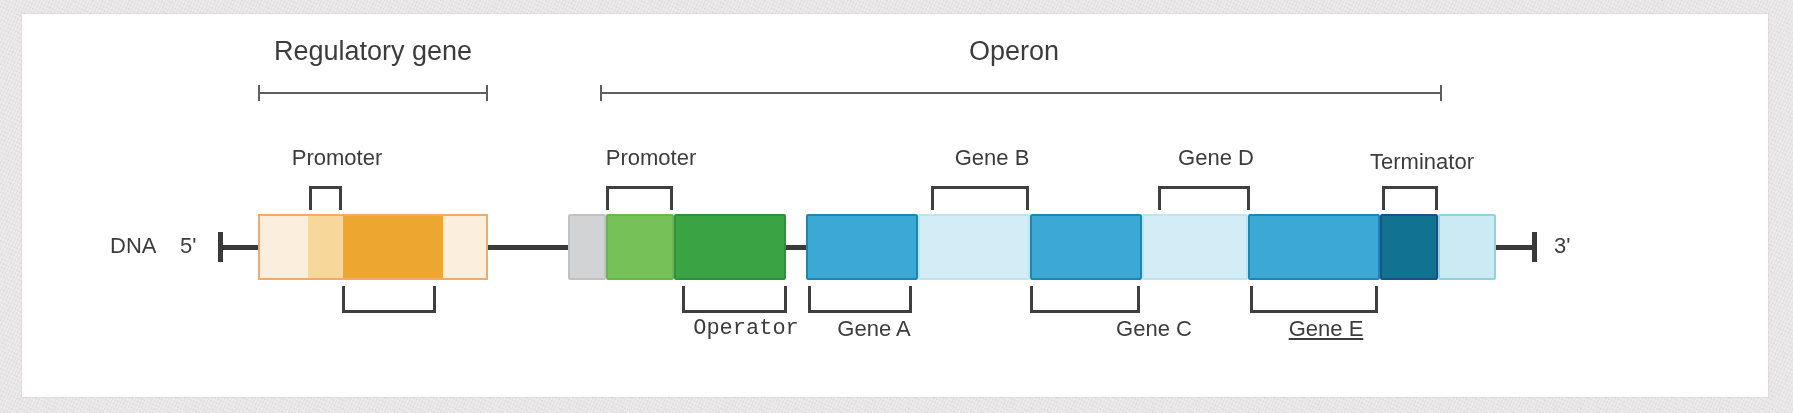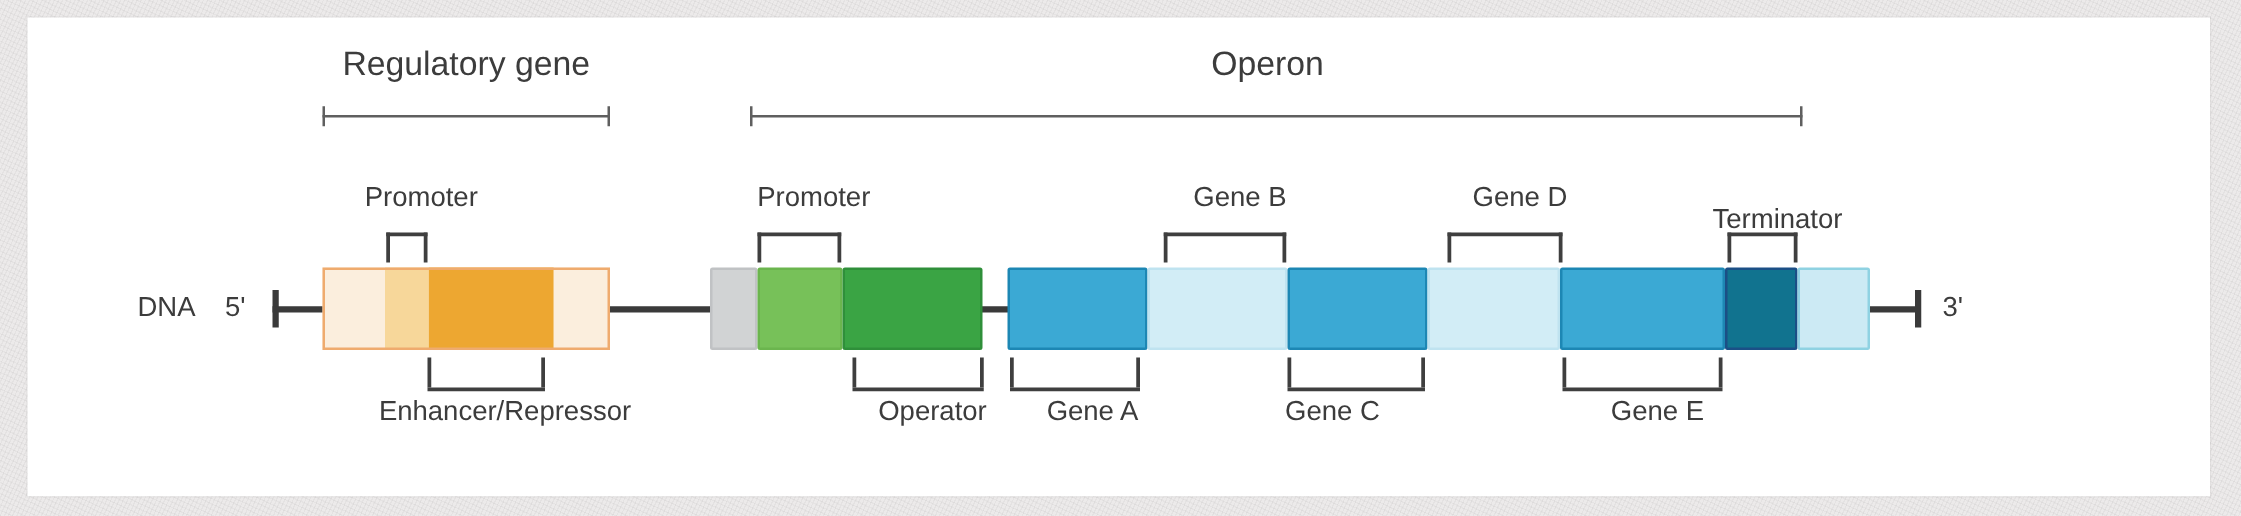--- a/index.html
+++ b/index.html
@@ -72,21 +72,21 @@
         <div class="vline-d" style="left: 584px; top: 172px; height: 24px;"></div>
         <div class="vline-d" style="left: 648px; top: 172px; height: 24px;"></div>
         <div class="txt t-lbl" style="left: 958px; top: 131px; transform: translateX(-50%); text-align: right;">Gene B</div>
         <div class="hline-d" style="left: 909px; top: 172px; width: 98px;"></div>
         <div class="vline-d" style="left: 909px; top: 172px; height: 24px;"></div>
         <div class="vline-d" style="left: 1004px; top: 172px; height: 24px;"></div>
         <div class="txt t-lbl" style="left: 1182px; top: 131px; transform: translateX(-50%);">Gene D</div>
         <div class="hline-d" style="left: 1136px; top: 172px; width: 92px;"></div>
         <div class="vline-d" style="left: 1136px; top: 172px; height: 24px;"></div>
         <div class="vline-d" style="left: 1225px; top: 172px; height: 24px;"></div>
-        <div class="txt t-lbl" style="left: 1388px; top: 148px; transform: translateX(-50%);">Terminator</div>
+        <div class="txt t-lbl" style="left: 1388px; top: 135px; transform: translateX(-50%);">Terminator</div>
         <div class="hline-d" style="left: 1360px; top: 172px; width: 56px;"></div>
         <div class="vline-d" style="left: 1360px; top: 172px; height: 24px;"></div>
         <div class="vline-d" style="left: 1413px; top: 172px; height: 24px;"></div>
         <div class="cap" style="left: 196px; top: 218px;"></div>
         <div class="bb" style="left: 196px; top: 231px; width: 42px;"></div>
         <div class="bb" style="left: 464px; top: 231px; width: 84px;"></div>
         <div class="bb" style="left: 762px; top: 231px; width: 24px;"></div>
         <div class="bb" style="left: 1472px; top: 231px; width: 42px;"></div>
         <div class="cap" style="left: 1510px; top: 218px;"></div>
         <div class="txt t-dna" style="left: 88px; top: 219px;">DNA</div>
@@ -103,32 +103,31 @@
         <div class="seg" style="left: 784px; top: 200px; width: 112px; height: 66px; background: rgb(59, 169, 212); border: 2px solid rgb(29, 135, 180); border-radius: 2px;"></div>
         <div class="seg" style="left: 896px; top: 200px; width: 112px; height: 66px; background: rgb(210, 237, 246); border: 2px solid rgb(191, 227, 240); border-radius: 2px;"></div>
         <div class="seg" style="left: 1008px; top: 200px; width: 112px; height: 66px; background: rgb(59, 169, 212); border: 2px solid rgb(29, 135, 180); border-radius: 2px;"></div>
         <div class="seg" style="left: 1120px; top: 200px; width: 106px; height: 66px; background: rgb(210, 237, 246); border: 2px solid rgb(191, 227, 240); border-radius: 2px;"></div>
         <div class="seg" style="left: 1226px; top: 200px; width: 132px; height: 66px; background: rgb(59, 169, 212); border: 2px solid rgb(29, 135, 180); border-radius: 2px;"></div>
         <div class="seg" style="left: 1358px; top: 200px; width: 58px; height: 66px; background: rgb(17, 115, 143); border: 2px solid rgb(27, 79, 134); border-radius: 2px;"></div>
         <div class="seg" style="left: 1416px; top: 200px; width: 58px; height: 66px; background: rgb(204, 234, 244); border: 2px solid rgb(143, 210, 226); border-radius: 2px;"></div>
         <div class="hline-d" style="left: 320px; top: 296px; width: 94px;"></div>
         <div class="vline-d" style="left: 320px; top: 272px; height: 24px;"></div>
         <div class="vline-d" style="left: 411px; top: 272px; height: 24px;"></div>
-        <div class="txt t-lbl" style="left: 370px; top: 302px; transform: translateX(-50%);">Enhancer/Repressor</div>
         <div class="hline-d" style="left: 660px; top: 296px; width: 105px;"></div>
         <div class="vline-d" style="left: 660px; top: 272px; height: 24px;"></div>
         <div class="vline-d" style="left: 762px; top: 272px; height: 24px;"></div>
-        <div class="txt t-lbl" style="left: 712px; top: 302px; transform: translateX(-50%);">Operator</div>
+        <div class="txt t-lbl" style="left: 712px; top: 302px; transform: translateX(-50%); font-family: Liberation Mono, monospace;">Operator</div>
         <div class="hline-d" style="left: 786px; top: 296px; width: 104px;"></div>
         <div class="vline-d" style="left: 786px; top: 272px; height: 24px;"></div>
         <div class="vline-d" style="left: 887px; top: 272px; height: 24px;"></div>
         <div class="txt t-lbl" style="left: 840px; top: 302px; transform: translateX(-50%);">Gene A</div>
         <div class="hline-d" style="left: 1008px; top: 296px; width: 110px;"></div>
         <div class="vline-d" style="left: 1008px; top: 272px; height: 24px;"></div>
         <div class="vline-d" style="left: 1115px; top: 272px; height: 24px;"></div>
-        <div class="txt t-lbl" style="left: 1032px; top: 302px; transform: translateX(-50%);">Gene C</div>
+        <div class="txt t-lbl" style="left: 1120px; top: 302px; transform: translateX(-50%);">Gene C</div>
         <div class="hline-d" style="left: 1228px; top: 296px; width: 128px;"></div>
         <div class="vline-d" style="left: 1228px; top: 272px; height: 24px;"></div>
         <div class="vline-d" style="left: 1353px; top: 272px; height: 24px;"></div>
-        <div class="txt t-lbl" style="left: 1292px; top: 302px; transform: translateX(-50%);">Gene E</div>
+        <div class="txt t-lbl" style="left: 1292px; top: 302px; transform: translateX(-50%); text-decoration: underline;">Gene E</div>
       </div>
   </div>
 </div>
 
 </body></html>

